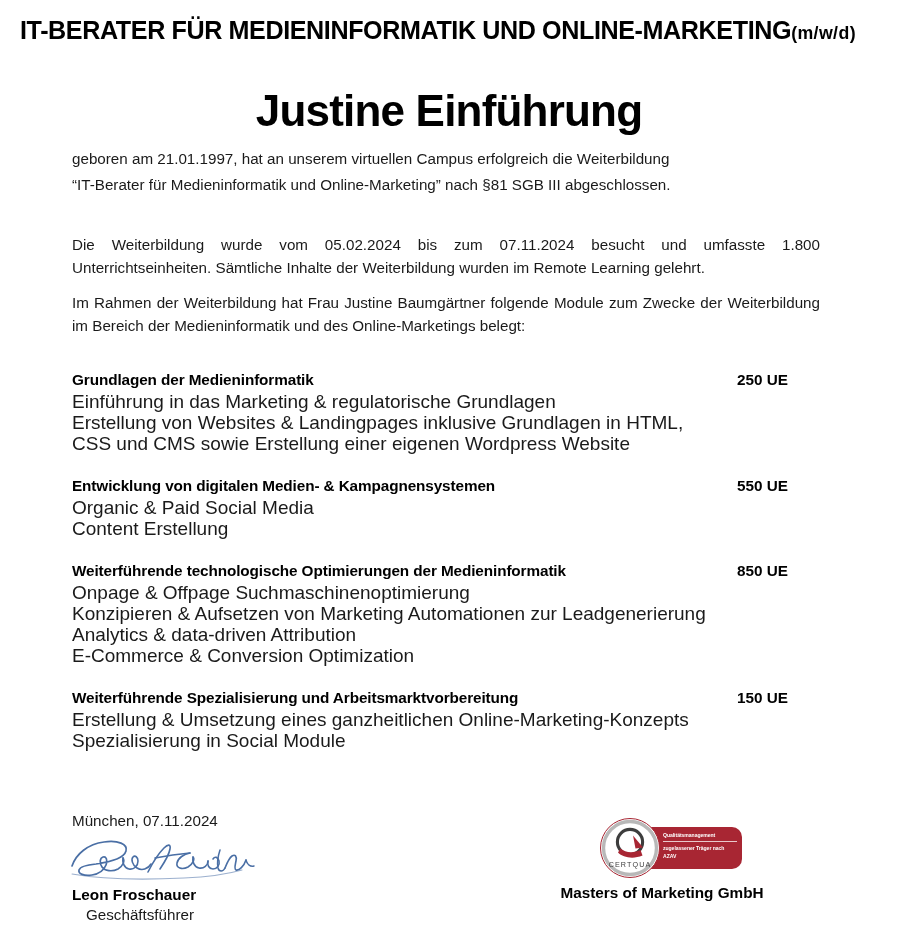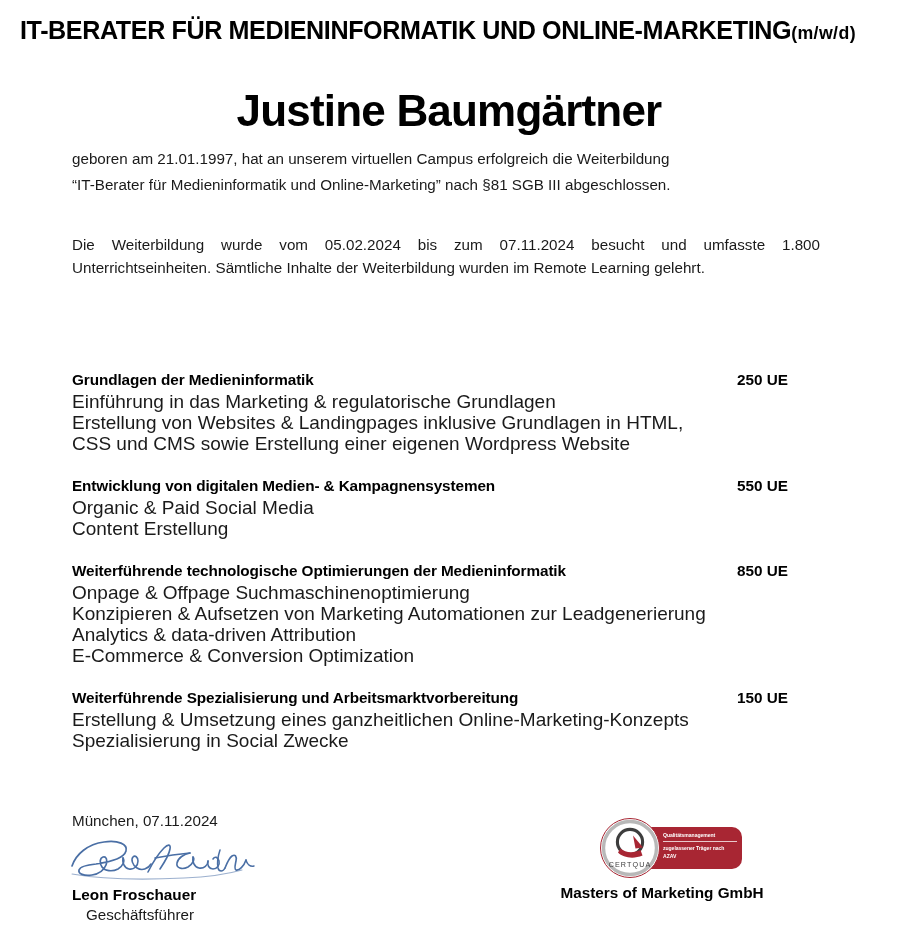--- a/index.html
+++ b/index.html
@@ -223,28 +223,29 @@
 </style>
 </head>
 <body>
 
 <div class="page">
 
   <div class="doc-title">
     <span>IT-BERATER FÜR MEDIENINFORMATIK UND ONLINE-MARKETING</span><span class="mwd">(m/w/d)</span>
   </div>
 
-  <div class="recipient-name">Justine Baumgärtner</div>
+  <div class="recipient-name">Justine Einführung</div>
 
   <div class="intro">
     <div>geboren am 21.01.1997, hat an unserem virtuellen Campus erfolgreich die Weiterbildung</div>
     <div>“IT-Berater für Medieninformatik und Online-Marketing” nach §81 SGB III abgeschlossen.</div>
   </div>
 
   <div class="para para-1">Die Weiterbildung wurde vom 05.02.2024 bis zum 07.11.2024 besucht und umfasste 1.800 Unterrichtseinheiten. Sämtliche Inhalte der Weiterbildung wurden im Remote Learning gelehrt.</div>
+  <div class="para para-2">Im Rahmen der Weiterbildung hat Frau  Justine Baumgärtner folgende Module zum Zwecke der Weiterbildung im Bereich der Medieninformatik und des Online-Marketings belegt:</div>
 
   <div class="modules">
       <div class="module">
         <div class="module-head">
           <div class="module-title">Grundlagen der Medieninformatik</div>
           <div class="module-ue">250 UE</div>
         </div>
         <div class="module-lines">
           <div class="module-line">Einführung in das Marketing &amp; regulatorische Grundlagen</div>
           <div class="module-line">Erstellung von Websites &amp; Landingpages inklusive Grundlagen in HTML,</div>
@@ -273,21 +274,21 @@
           <div class="module-line">E-Commerce &amp; Conversion Optimization</div>
         </div>
       </div>
       <div class="module">
         <div class="module-head">
           <div class="module-title">Weiterführende Spezialisierung und Arbeitsmarktvorbereitung</div>
           <div class="module-ue">150 UE</div>
         </div>
         <div class="module-lines">
           <div class="module-line">Erstellung &amp; Umsetzung eines ganzheitlichen Online-Marketing-Konzepts</div>
-          <div class="module-line">Spezialisierung in Social Zwecke</div>
+          <div class="module-line">Spezialisierung in Social Module</div>
         </div>
       </div>
     </div>
 
   <div class="footer">
 
     <div class="sign-place">München, 07.11.2024</div>
 
     <svg class="signature-img" viewBox="0 0 200 46" aria-hidden="true">
       <g fill="none" stroke="#4a6fa5" stroke-linecap="round" stroke-linejoin="round">

